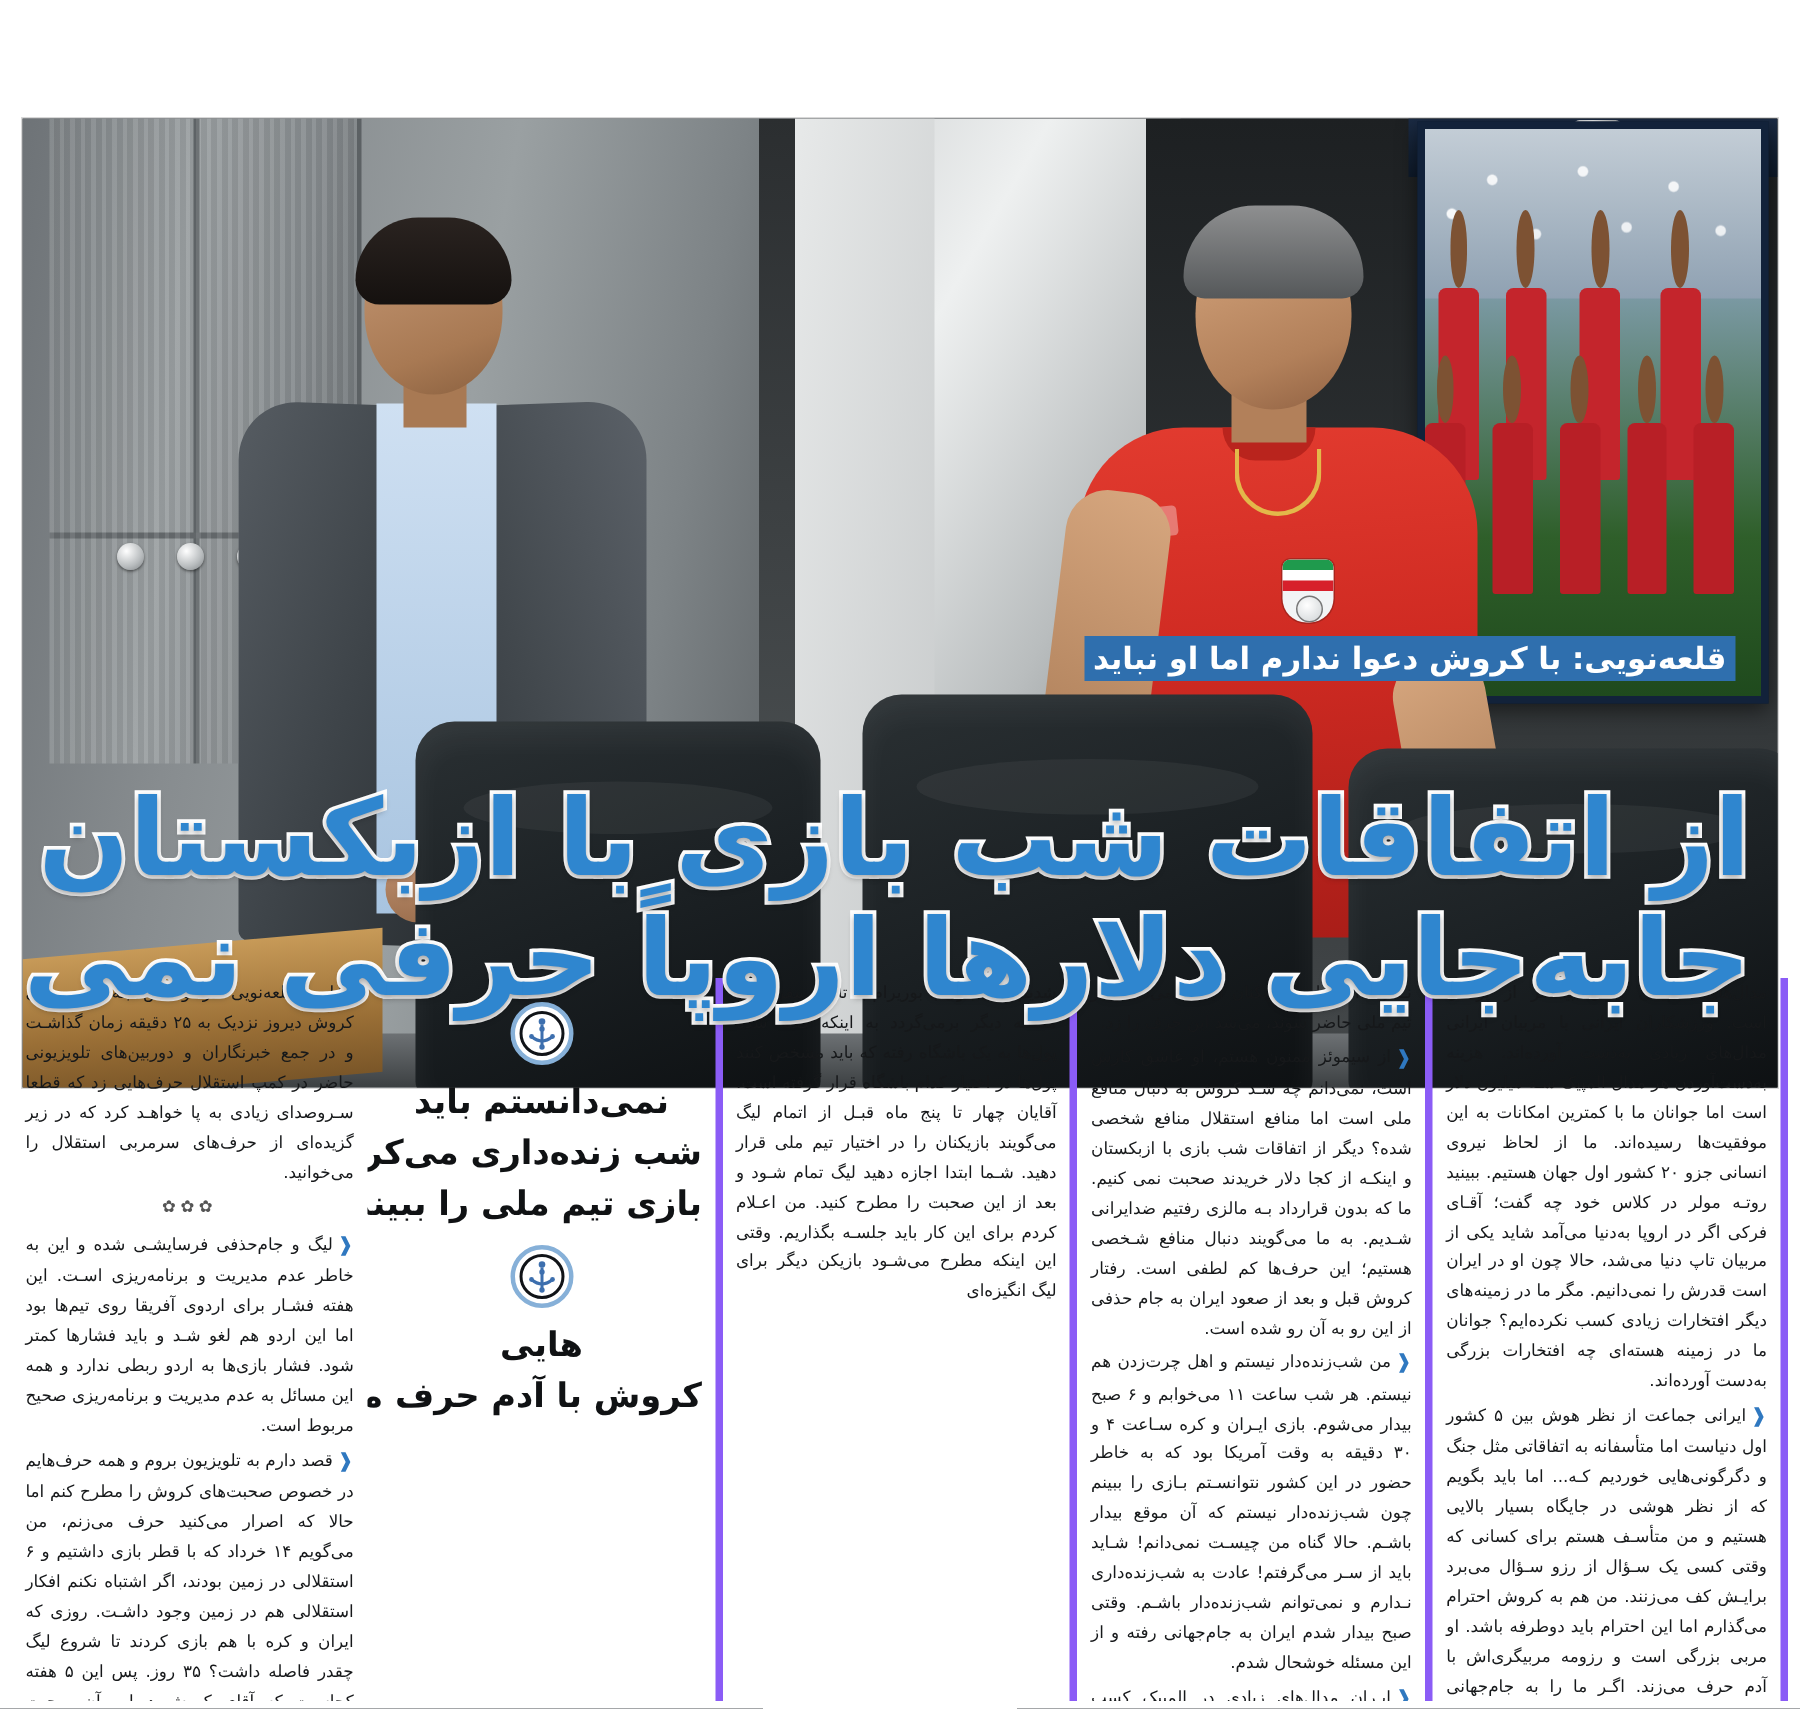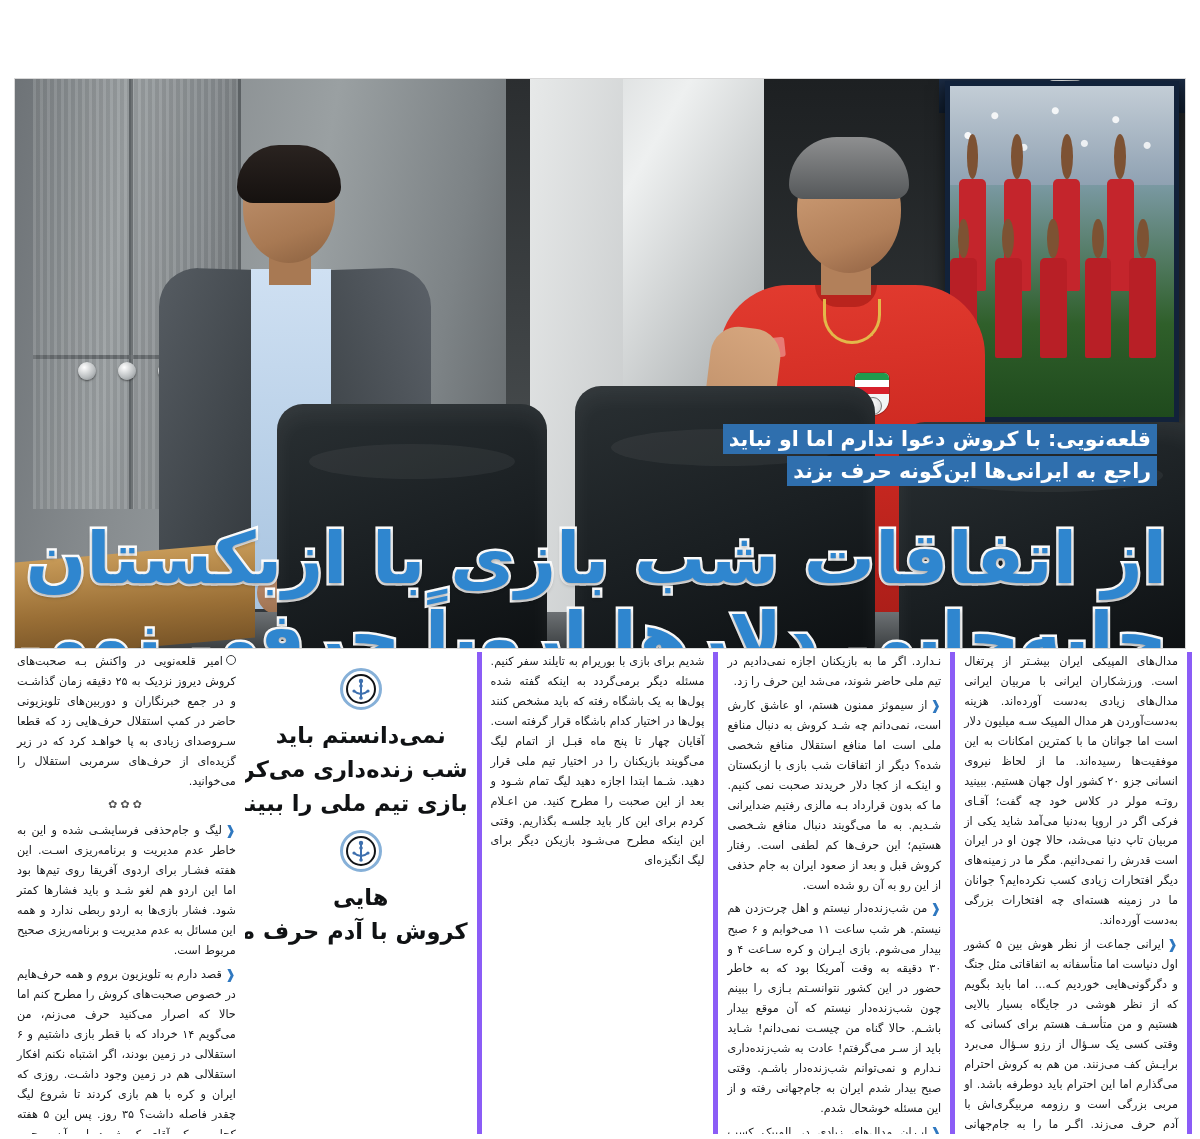--- a/index.html
+++ b/index.html
@@ -7,21 +7,21 @@
   body{
     width:1200px;height:1139px;
     background:#ffffff;
     font-family:"DejaVu Sans","Liberation Sans",sans-serif;
     overflow:hidden;
     position:relative;
   }
 
   
   .photo-wrap{
-    position:absolute;left:14px;top:78px;width:1172px;height:571px;
+    position:absolute;left:14px;top:78px;width:1172px;height:648px;
     overflow:hidden;background:#4a4f52;
     border:1px solid #d8d8d8;
     box-sizing:border-box;
   }
   .photo{position:absolute;inset:0;}
 
   
   .wall-left{
     position:absolute;left:0;top:0;width:42%;height:100%;
     background:linear-gradient(100deg,#6e7377 0%,#878c8f 28%,#9aa0a2 55%,#7d8386 80%,#5f6467 100%);
@@ -384,21 +384,20 @@
 
     <div class="floor"></div>
     <div class="desk"></div>
     <div class="chair c1"></div>
     <div class="chair c2"></div>
     <div class="chair c3"></div>
   </div>
 
   <div class="kicker">
     <div><span>قلعه‌نویی: با کروش دعوا ندارم اما او نباید</span></div>
-    <div><span>راجع به ایرانی‌ها این‌گونه حرف بزند</span></div>
   </div>
 
   <div class="headline">
     <span class="l">از اتفاقات شب بازی با ازبکستان و</span>
     <span class="l">جابه‌جایی دلارها اروپاً حرفی نمی‌زنم</span>
   </div>
 </div>
 
 <div class="cols">
 

